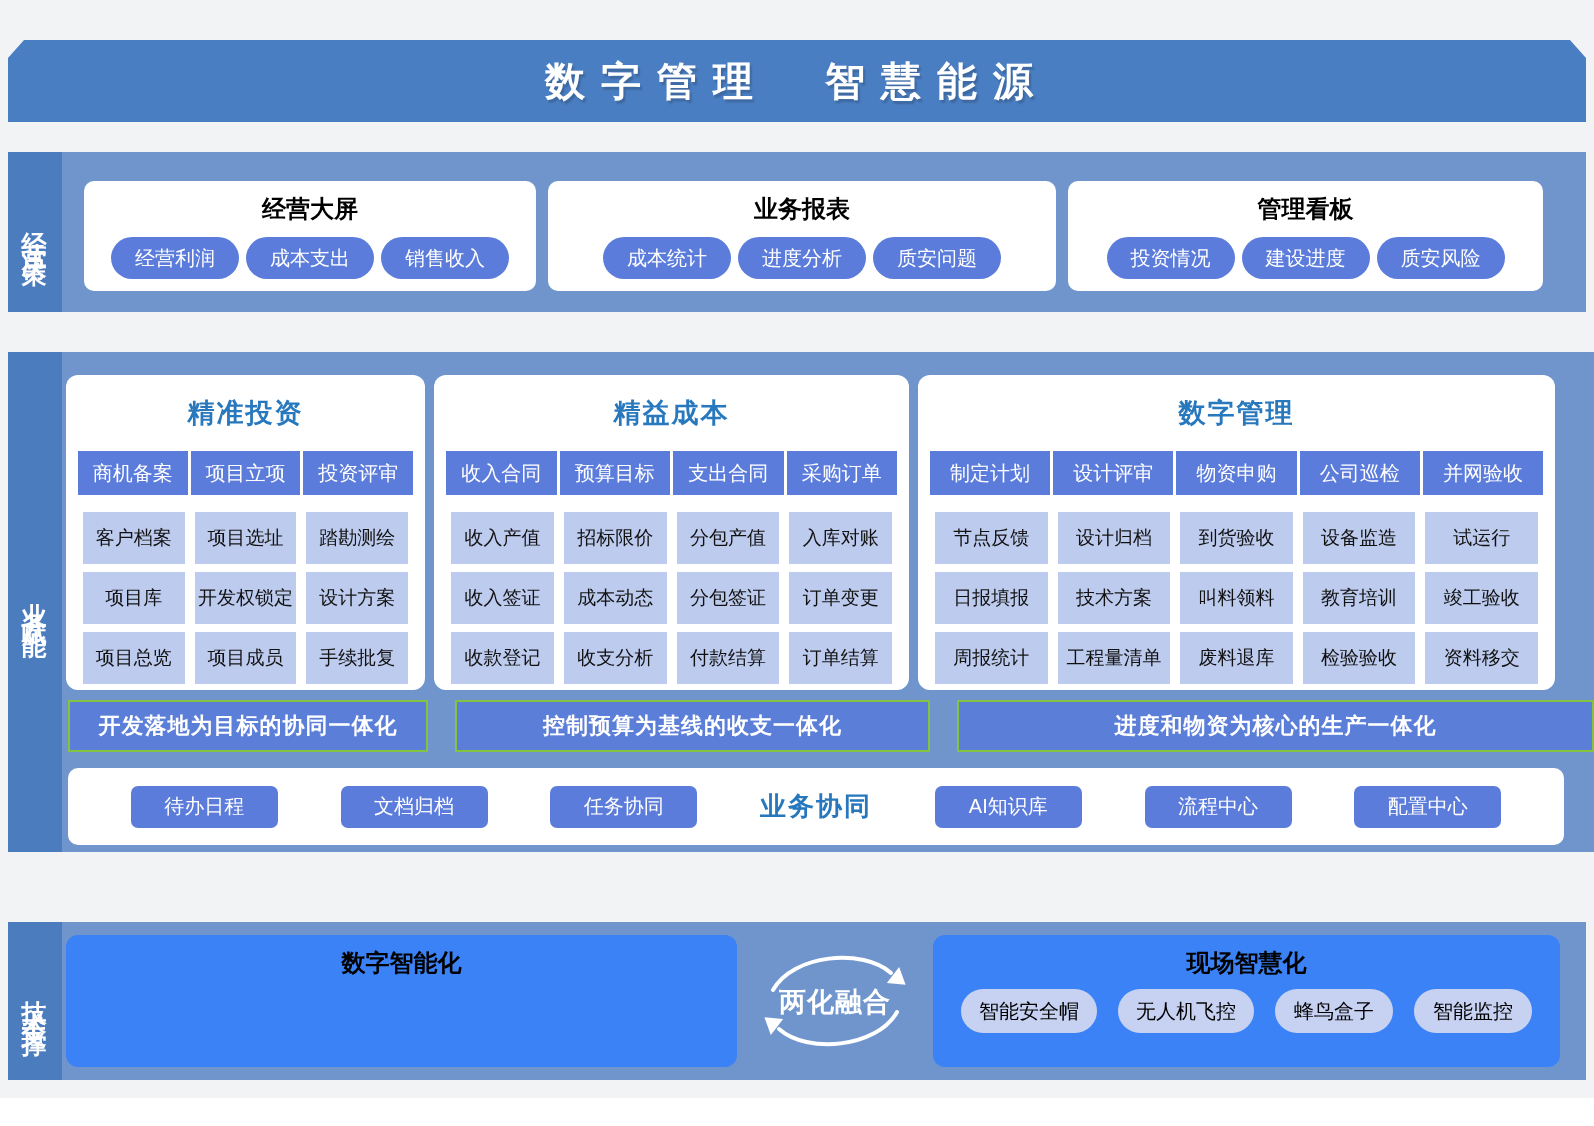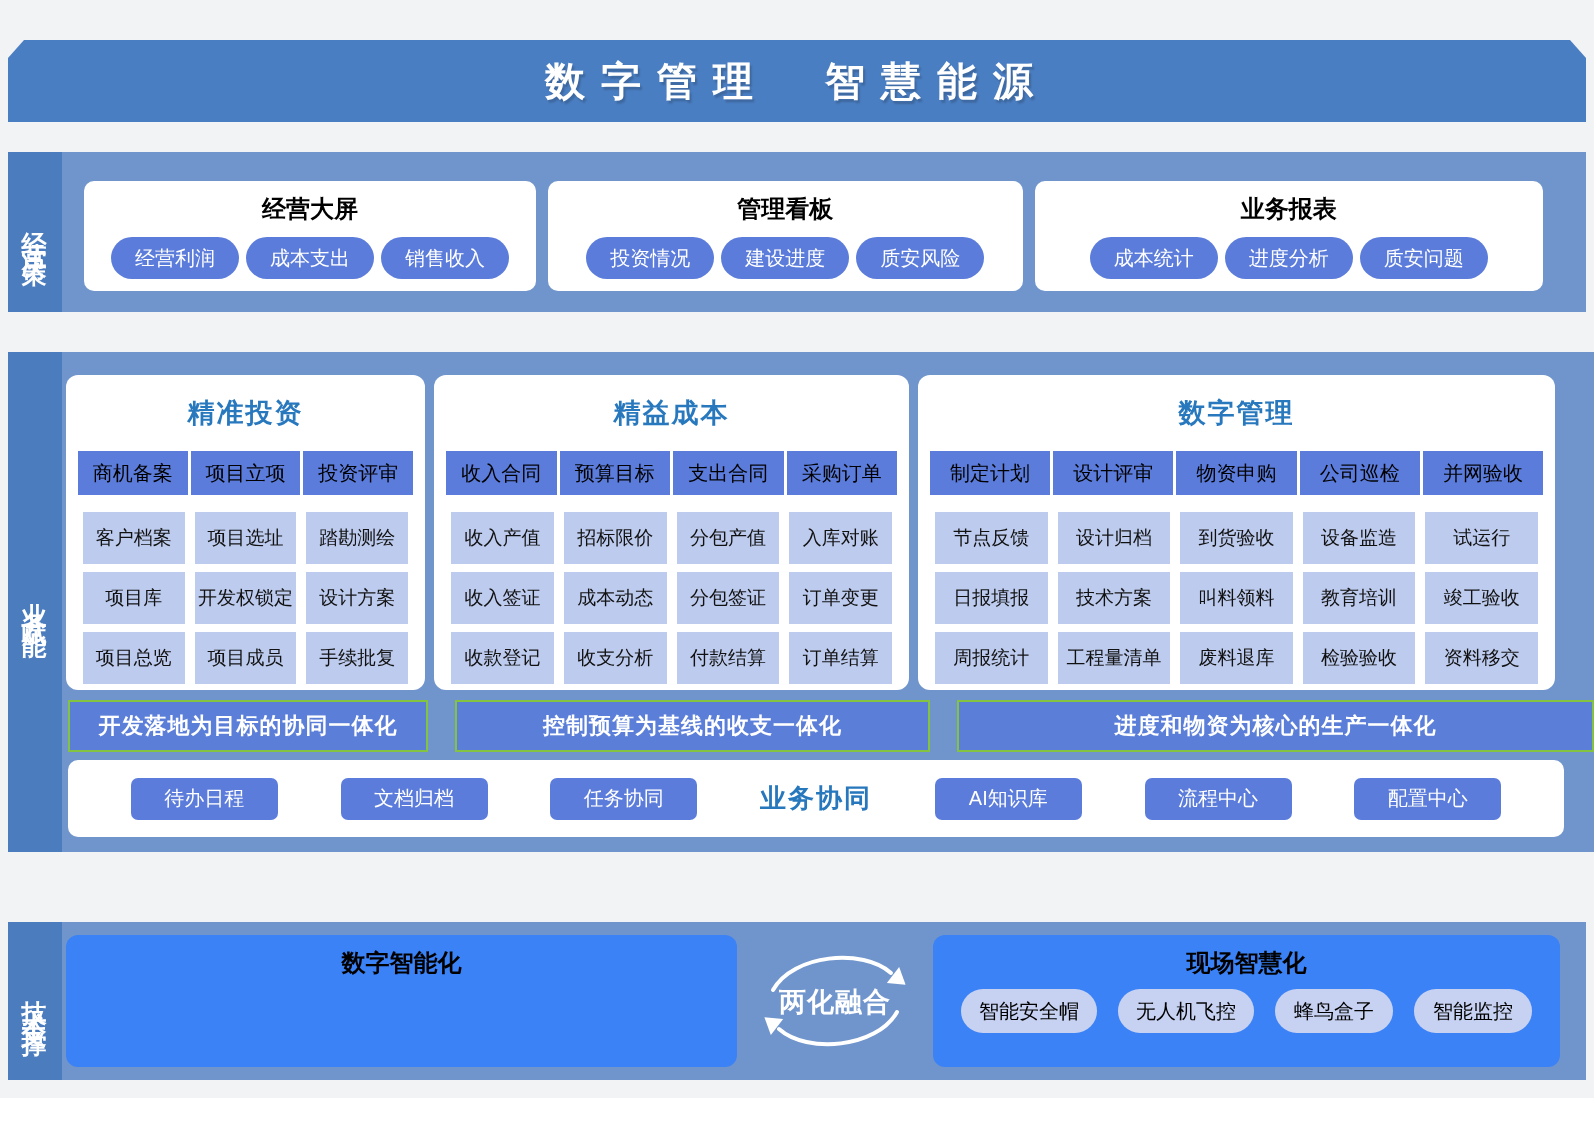--- a/index.html
+++ b/index.html
@@ -52,37 +52,37 @@
   .s2-cards { display:flex; gap:9px; }
   .m-card { background:#fff; border-radius:12px; height:315px; box-sizing:border-box; padding:12px 12px; }
   .m-card.c1 { width:359px; } .m-card.c2 { width:475px; } .m-card.c3 { width:637px; }
   .m-title { text-align:center; font-size:27px; font-weight:bold; color:#2878be; margin:8px 0 20px; letter-spacing:2px; }
   .grid { display:grid; }
   .cols3 { grid-template-columns:repeat(3,1fr); }
   .cols4 { grid-template-columns:repeat(4,1fr); }
   .cols5 { grid-template-columns:repeat(5,1fr); }
   .m-headers { gap:3px; }
   .hcell {
-    background:#5b7cdb; color:#000000; font-size:20px; height:44px;
+    background:#5b7cdb; color:#ffffff; font-size:20px; height:44px;
     display:flex; align-items:center; justify-content:center;
   }
   .m-cells { gap:8px 10px; padding:0 5px; margin-top:17px; }
   .ccell {
     background:#bdcbee; color:#111; font-size:19px; height:52px;
     display:flex; align-items:center; justify-content:center;
   }
   .bars { display:flex; gap:27px; padding:10px 0 0 2px; }
   .gbar {
     height:52px; background:#5b7ed8; border:2px solid #84c341; box-sizing:border-box;
     color:#fff; font-size:22px; font-weight:bold; letter-spacing:1px;
     display:flex; align-items:center; justify-content:center;
   }
   .gbar.c1 { width:360px; } .gbar.c2 { width:475px; } .gbar.c3 { width:637px; }
   .collab {
-    margin:8px 0 0 2px; width:1496px; height:77px; box-sizing:border-box;
+    margin:16px 0 0 2px; width:1496px; height:77px; box-sizing:border-box;
     background:#fff; border-radius:10px;
     display:flex; align-items:center; justify-content:space-evenly;
   }
   .collab-btn {
     width:147px; height:42px; background:#5b7cdb; color:#fff; font-size:20px;
     border-radius:7px; display:flex; align-items:center; justify-content:center;
   }
   .collab-label { color:#2777bd; font-size:26px; font-weight:bold; letter-spacing:2px; }
 
   
@@ -117,34 +117,34 @@
   <div class="strip">经营决策</div>
   <div class="sbody">
     <div class="s1-card c1">
       <div class="s1-title">经营大屏</div>
       <div class="pill-row">
         <span class="pill">经营利润</span>
         <span class="pill">成本支出</span>
         <span class="pill">销售收入</span>
       </div>
     </div>
+    <div class="s1-card c3">
+      <div class="s1-title">业务报表</div>
+      <div class="pill-row">
+        <span class="pill">成本统计</span>
+        <span class="pill">进度分析</span>
+        <span class="pill">质安问题</span>
+      </div>
+    </div>
     <div class="s1-card c2">
       <div class="s1-title">管理看板</div>
       <div class="pill-row">
         <span class="pill">投资情况</span>
         <span class="pill">建设进度</span>
         <span class="pill">质安风险</span>
-      </div>
-    </div>
-    <div class="s1-card c3">
-      <div class="s1-title">业务报表</div>
-      <div class="pill-row">
-        <span class="pill">成本统计</span>
-        <span class="pill">进度分析</span>
-        <span class="pill">质安问题</span>
       </div>
     </div>
   </div>
 </section>
 
 <section class="section s2">
   <div class="strip">业务赋能</div>
   <div class="sbody">
     <div class="s2-cards">
 

